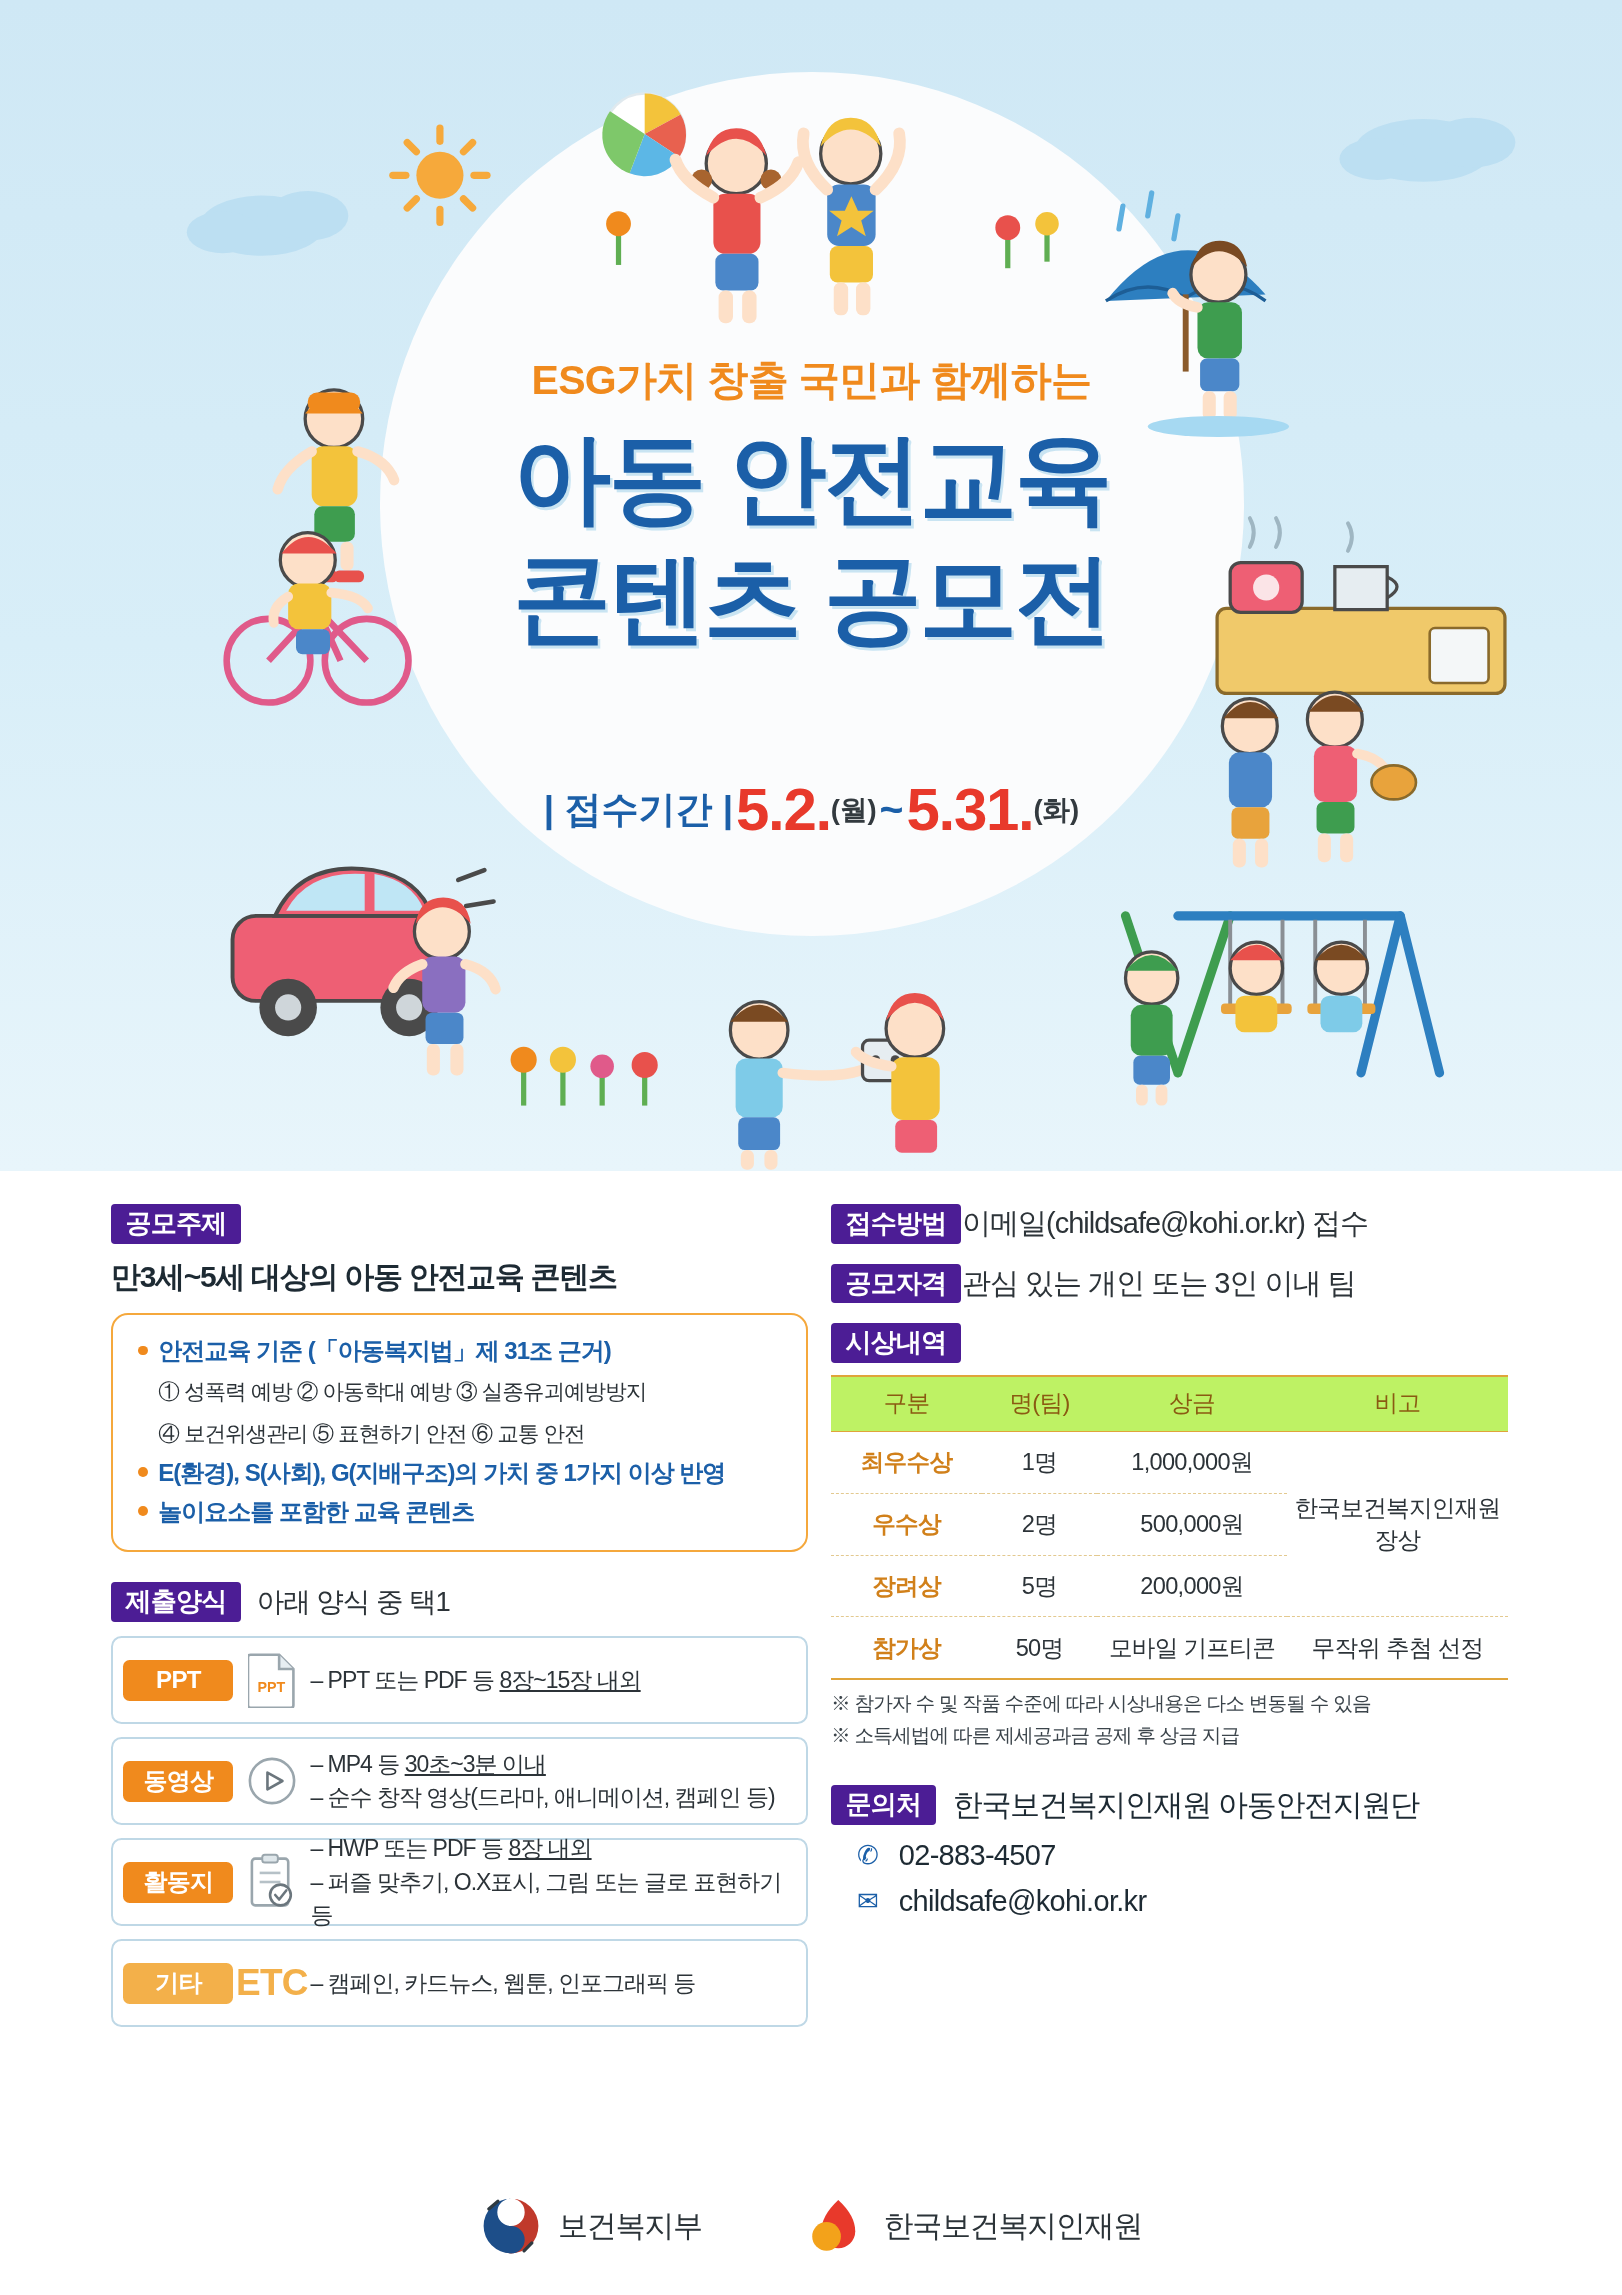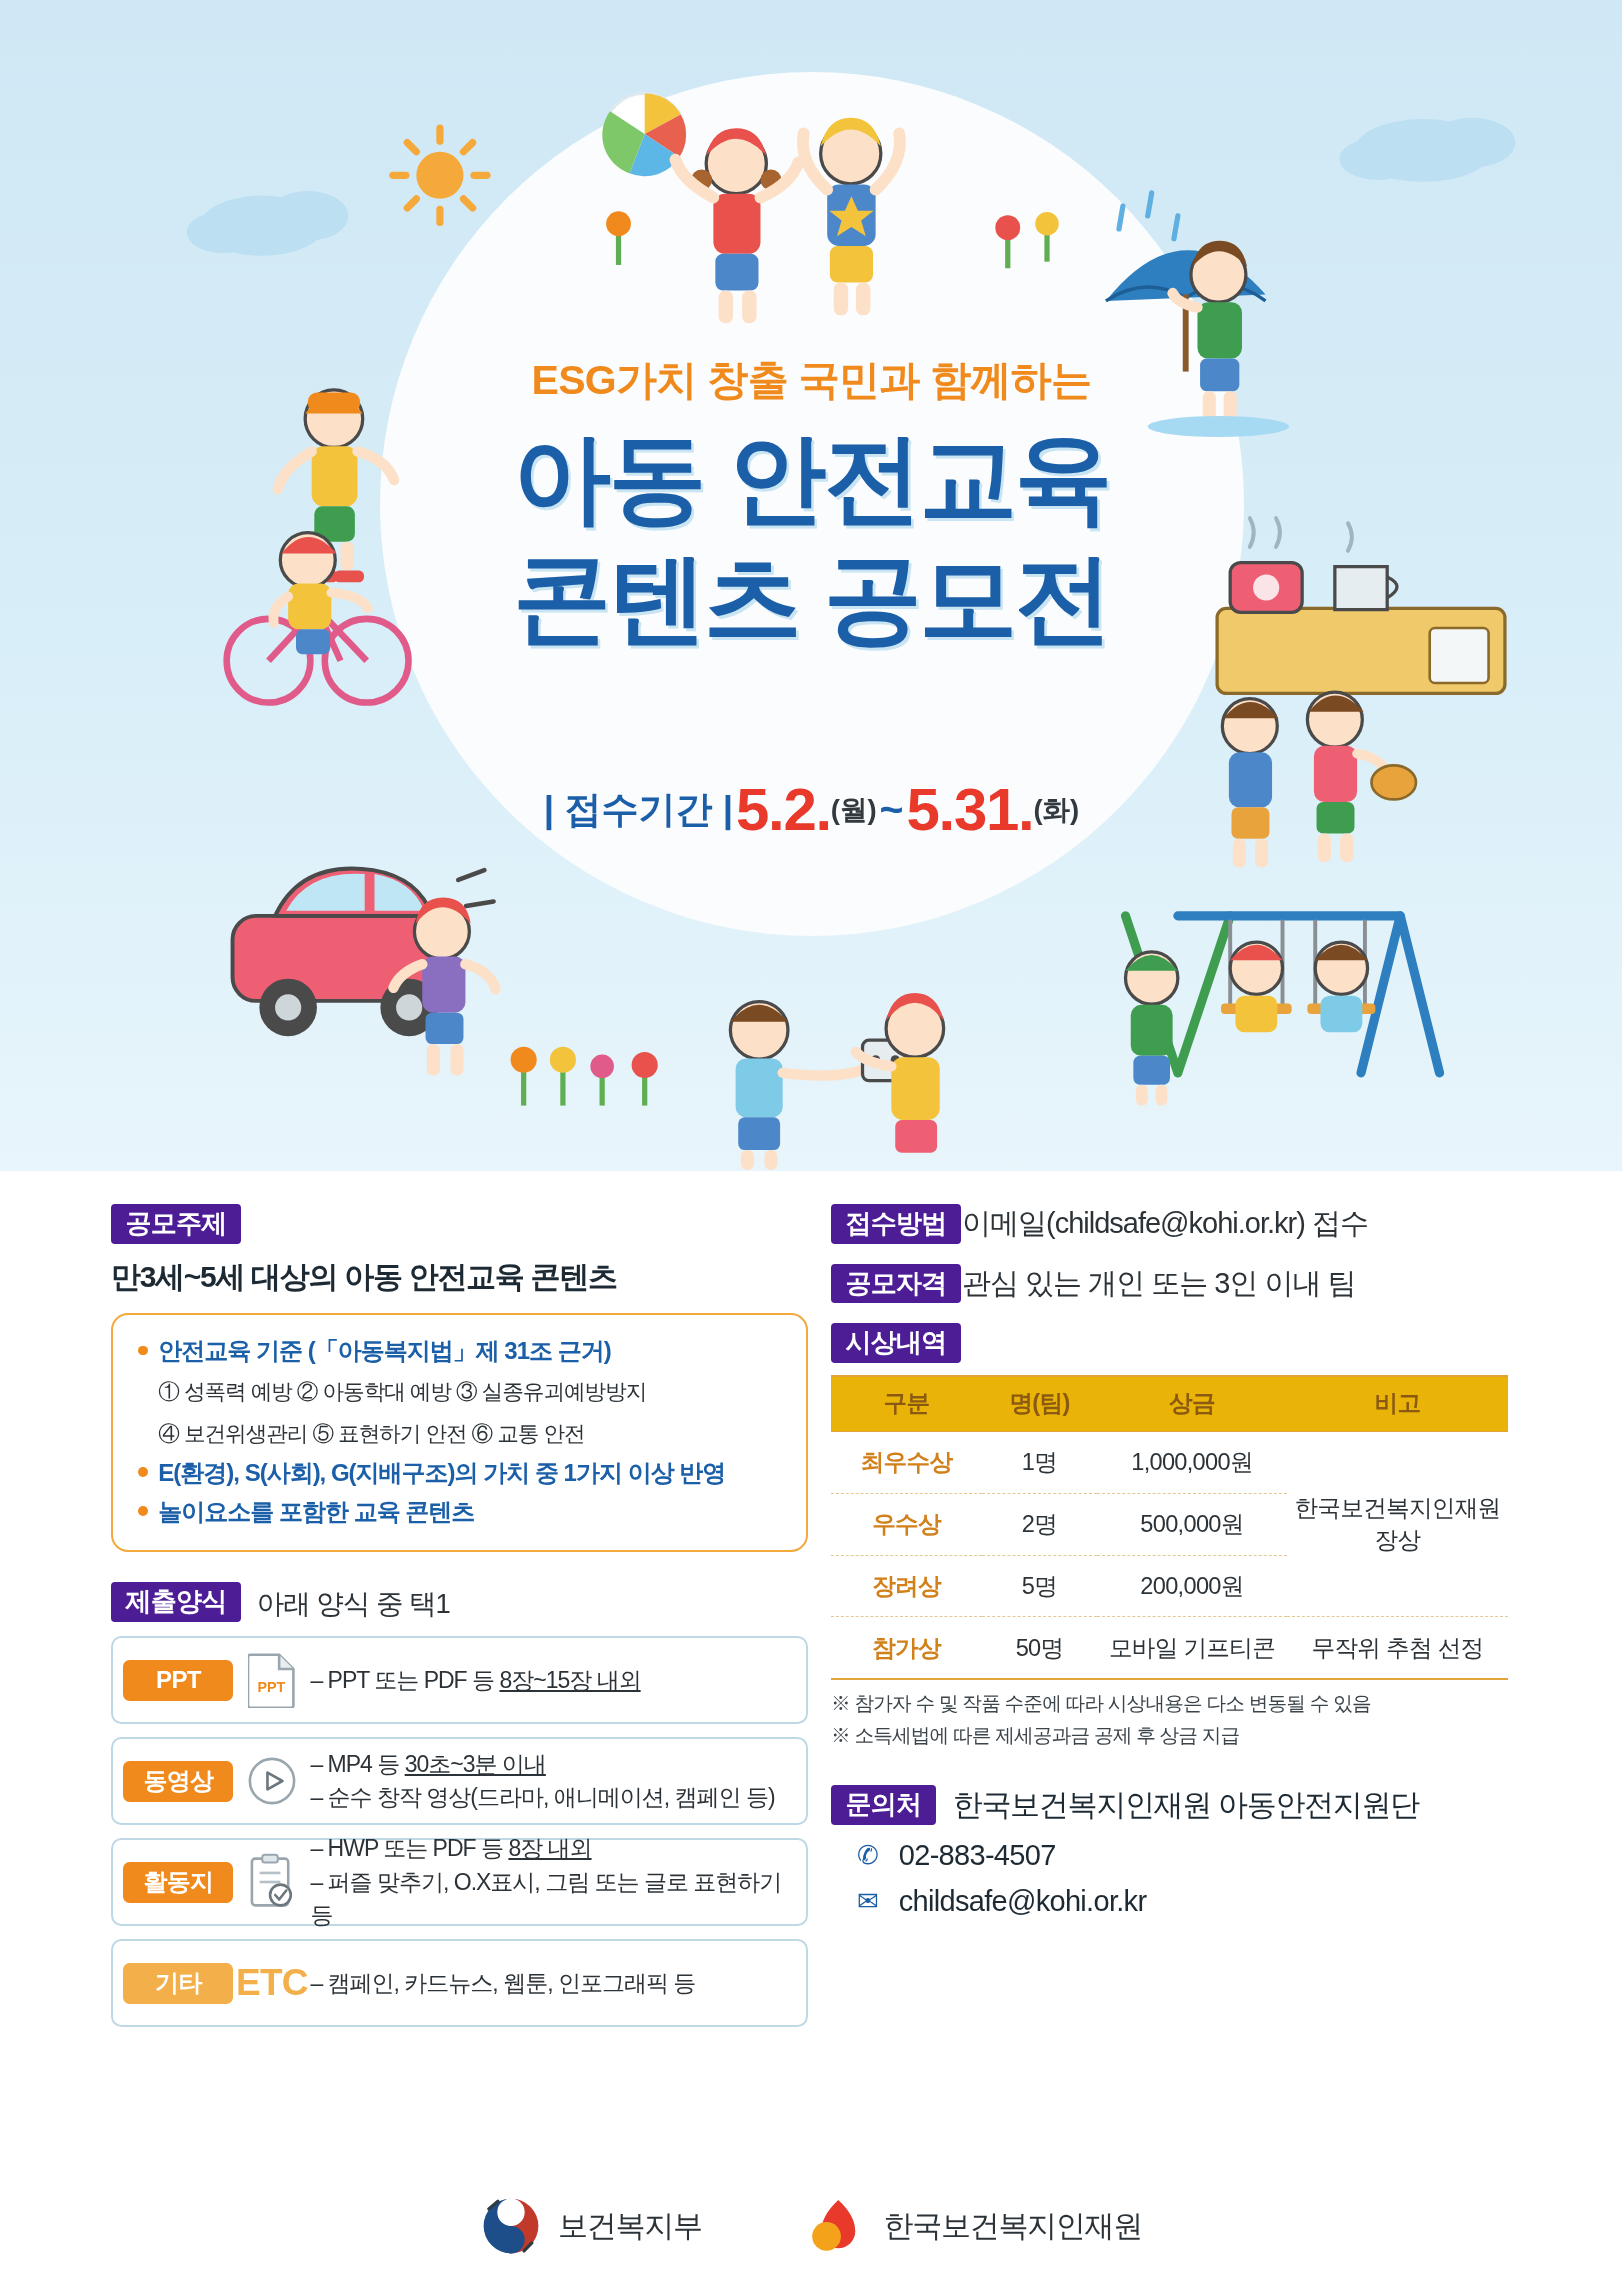--- a/index.html
+++ b/index.html
@@ -135,21 +135,21 @@
     font-size: 26px;
     font-weight: bold;
     padding: 5.9px 14.4px 7.9px 14.4px;
     border-radius: 3.9px;
     letter-spacing: -0.7px;
     line-height: 1;
   }
 
   .row-inline {
     display: flex;
-    align-items: flex-end;
+    align-items: center;
     gap: 15.7px;
   }
   .inline-text {
     font-size: 27.5px;
     color: #2c3338;
     letter-spacing: -1px;
   }
 
   .subject-line {
     margin-top: 13px;
@@ -253,26 +253,26 @@
   .right-row .inline-text { font-size: 29px; }
 
   .award-title { margin-top: 11.8px; margin-bottom: 11.8px; }
 
   table.awards {
     width: 677px;
     border-collapse: collapse;
     table-layout: fixed;
   }
   table.awards th {
-    background: #eab308;
+    background: #bef264;
     border-top: 2px solid #e0a43a;
     border-bottom: 1.3px solid #e0a43a;
     color: #8a5a12;
     font-size: 23.6px;
-    font-weight: bold;
+    font-weight: normal;
     padding: 10.5px 0 11.8px 0;
     letter-spacing: -0.7px;
   }
   table.awards td {
     font-size: 23.6px;
     color: #2c3338;
     text-align: center;
     padding: 14.4px 0;
     border-bottom: 1.3px dashed #e3c98f;
     letter-spacing: -0.7px;

